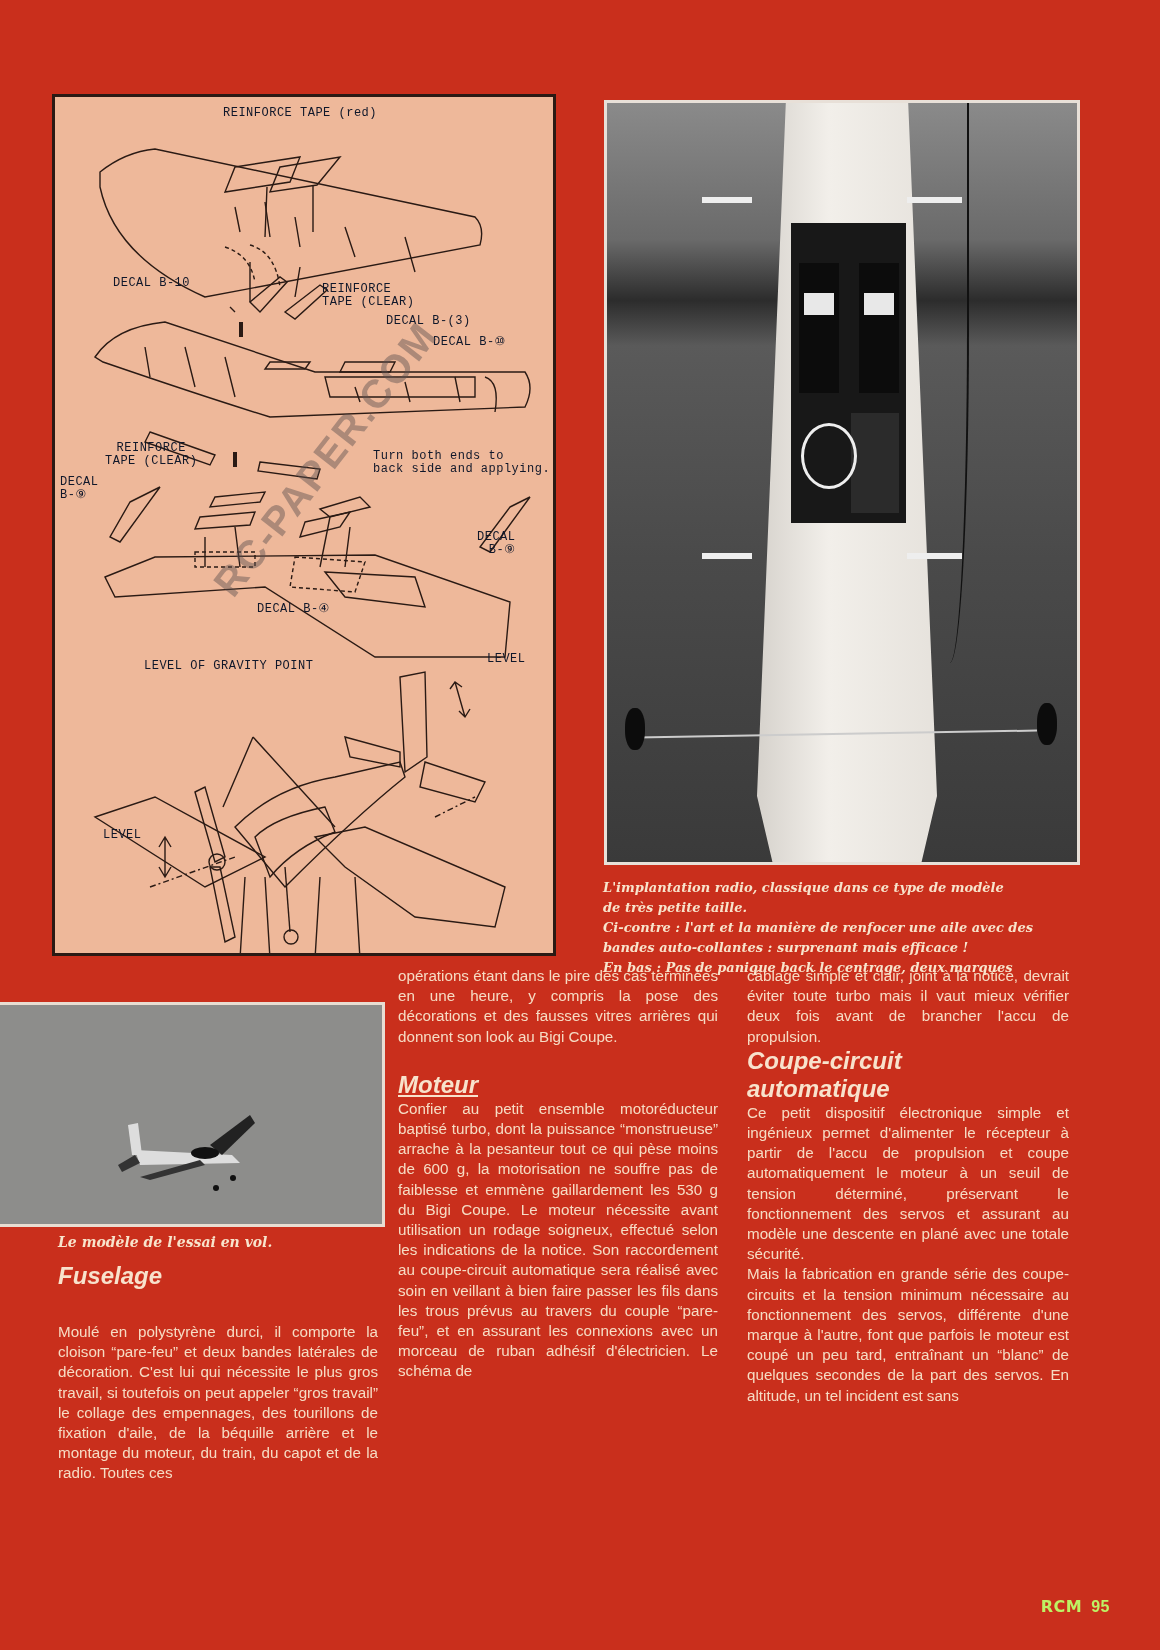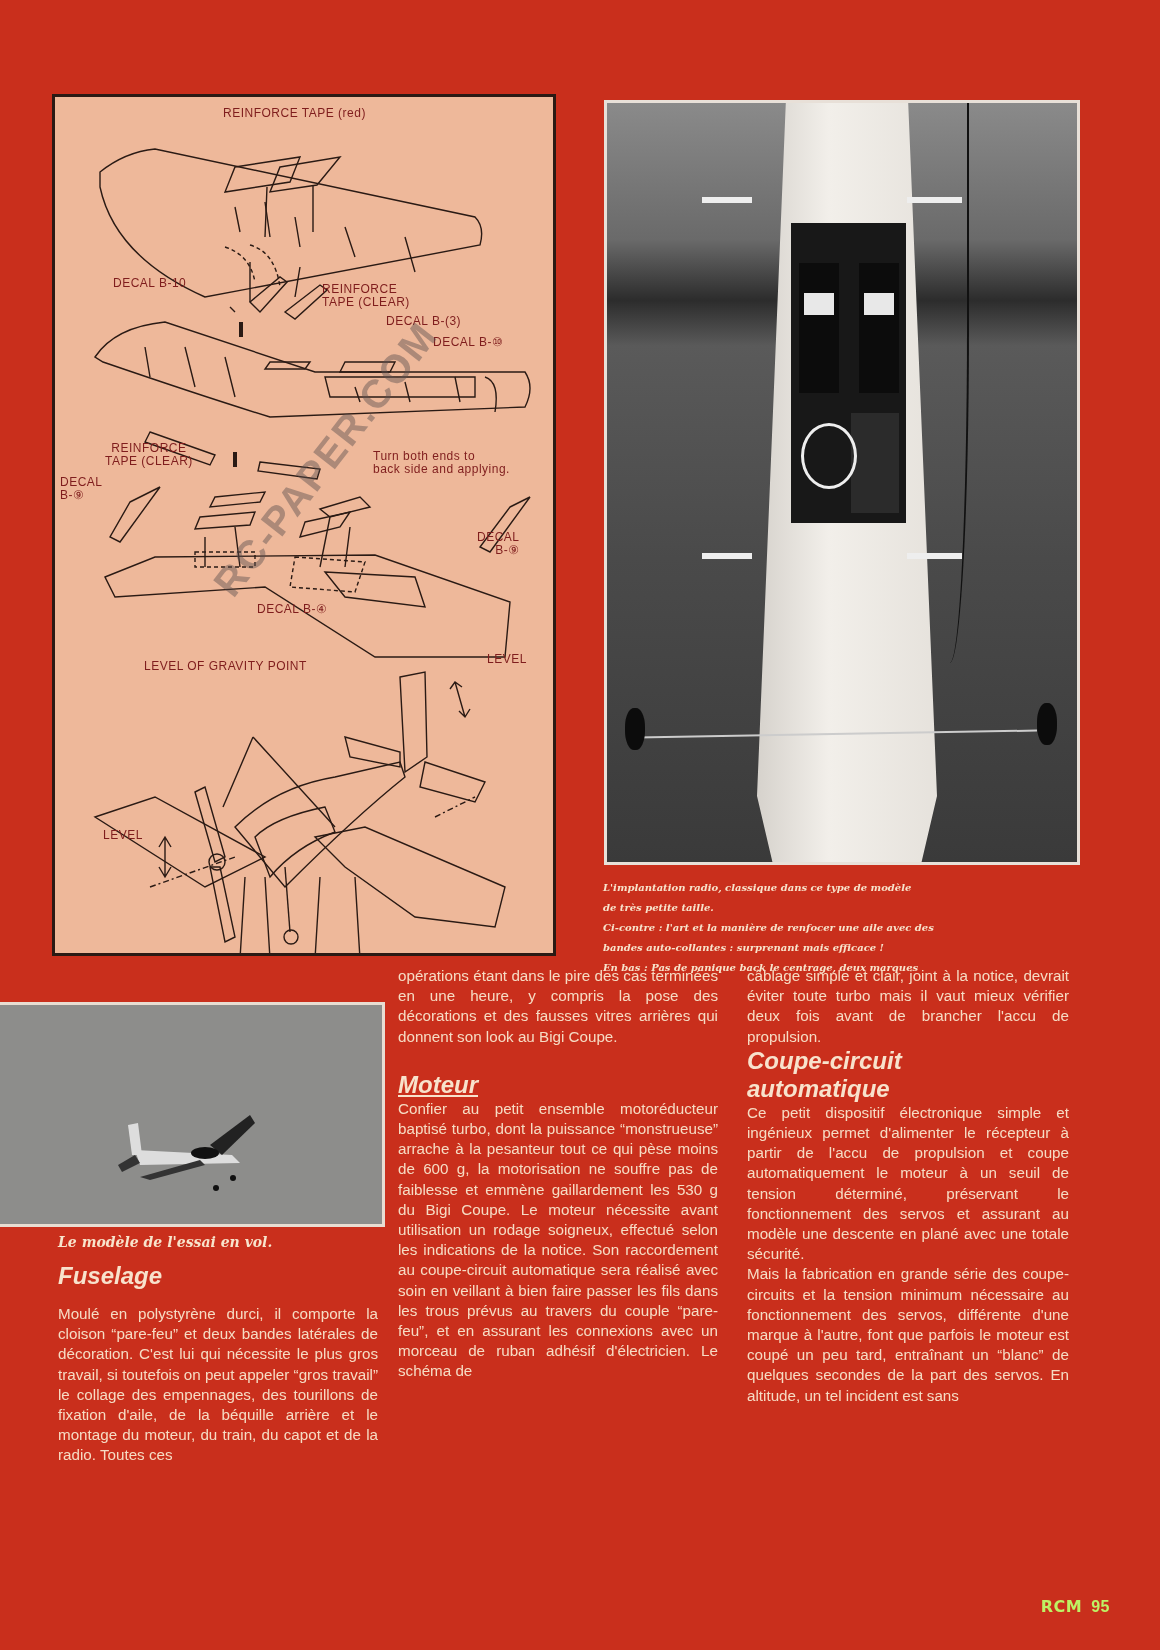--- a/index.html
+++ b/index.html
@@ -9,22 +9,22 @@
     font-family: "Liberation Sans", sans-serif;
     color: #f6dcc4;
   }
   .diagram-box {
     position: absolute; left: 52px; top: 94px; width: 504px; height: 862px;
     background: #eeb89a; border: 3px solid #2a1a14; box-sizing: border-box;
     overflow: hidden;
   }
   .diagram-box svg { position: absolute; left: 0; top: 0; }
   .dlabel {
-    position: absolute; font-size: 12px; color: #7f1d1d; letter-spacing: 0.5px;
-    font-family: Liberation Sans, sans-serif; line-height: 13px; white-space: nowrap;
+    position: absolute; font-size: 12px; color: #0f172a; letter-spacing: 0.5px;
+    font-family: Liberation Mono, monospace; line-height: 13px; white-space: nowrap;
   }
   .watermark {
     position: absolute; left: 150px; top: 160px; font-size: 40px; font-weight: bold;
     color: rgba(90,80,80,0.45); transform: rotate(-52deg); transform-origin: left top;
     white-space: nowrap; letter-spacing: 2px; top: 480px; left: 150px;
   }
   .photo-radio {
     position: absolute; left: 604px; top: 100px; width: 476px; height: 765px;
     background: linear-gradient(180deg,#8a8a8a 0%,#6a6a6a 18%,#2c2c2c 26%,#5a5a5a 32%,#4a4a4a 60%,#3a3a3a 100%);
     border: 3px solid #e8e0d8; box-sizing: border-box; overflow: hidden;
@@ -41,21 +41,21 @@
   .servo { position:absolute; width:40px; height:130px; background:#0c0c0c; top:40px; }
   .servo .lbl { position:absolute; top:30px; left:5px; width:30px; height:22px; background:#e8e8e8; }
   .rx { position:absolute; left:60px; top:190px; width:48px; height:100px; background:#2b2b2b; }
   .wires { position:absolute; left:10px; top:200px; width:50px; height:60px; border:3px solid #eee; border-radius:50%; }
   .dowel { position:absolute; height:6px; background:#eee; }
   .wheel { position:absolute; width:20px; height:42px; background:#0c0c0c; border-radius:45%; }
   .axle { position:absolute; height:2px; background:#ccc; }
   .antenna { position:absolute; left:330px; top:0; width:30px; height:560px; border-right:2px solid #111; border-radius:0 0 60% 0; }
   .caption {
     position: absolute; font-family: "DejaVu Serif", serif; font-style: italic; font-weight: bold;
-    color: #f8e4cc; font-size: 10px; line-height: 20px;
+    color: #f8e4cc; font-size: 13px; line-height: 20px;
   }
   .photo-flight {
     position: absolute; left: 0; top: 1002px; width: 385px; height: 225px;
     background: #8d8d8b; border: 3px solid #e8ddd2; border-left: none; box-sizing: border-box;
     overflow: hidden;
   }
   .col { position: absolute; font-size: 15.2px; line-height: 20.2px; text-align: justify; color: #f6dcc4; }
   .col p { margin: 0; }
   .heading {
     font-family: "Liberation Sans", sans-serif; font-style: italic; font-weight: bold;
@@ -201,21 +201,21 @@
     <polygon points="128,120 138,118 142,150 132,150" fill="#ddd"></polygon>
     <polygon points="118,160 135,150 140,158 122,167" fill="#333"></polygon>
     <ellipse cx="205" cy="148" rx="14" ry="6" fill="#111"></ellipse>
     <circle cx="233" cy="173" r="3" fill="#111"></circle>
     <circle cx="216" cy="183" r="3" fill="#111"></circle>
   </svg>
 </div>
 <div class="caption" style="left:58px;top:1232px;width:320px;font-size:14px;">Le modèle de l'essai en vol.</div>
 
 <div class="col" style="left:58px;top:1262px;width:320px;">
-  <h2 class="heading" style="margin-bottom:14px;">Fuselage</h2>
+  <h2 class="heading" style="margin-bottom:32px;">Fuselage</h2>
   <p>Moulé en polystyrène durci, il comporte la cloison “pare-feu” et deux bandes latérales de décoration. C'est lui qui nécessite le plus gros travail, si toutefois on peut appeler “gros travail” le collage des empennages, des tourillons de fixation d'aile, de la béquille arrière et le montage du moteur, du train, du capot et de la radio. Toutes ces</p>
 </div>
 
 <div class="col" style="left:398px;top:966px;width:320px;">
   <p>opérations étant dans le pire des cas terminées en une heure, y compris la pose des décorations et des fausses vitres arrières qui donnent son look au Bigi Coupe.</p>
   <h2 class="heading" style="margin-top:24px;text-decoration:underline;">Moteur</h2>
   <p>Confier au petit ensemble motoréducteur baptisé turbo, dont la puissance “monstrueuse” arrache à la pesanteur tout ce qui pèse moins de 600 g, la motorisation ne souffre pas de faiblesse et emmène gaillardement les 530 g du Bigi Coupe. Le moteur nécessite avant utilisation un rodage soigneux, effectué selon les indications de la notice. Son raccordement au coupe-circuit automatique sera réalisé avec soin en veillant à bien faire passer les fils dans les trous prévus au travers du couple “pare-feu”, et en assurant les connexions avec un morceau de ruban adhésif d'électricien. Le schéma de</p>
 </div>
 
 <div class="col" style="left:747px;top:966px;width:322px;">

